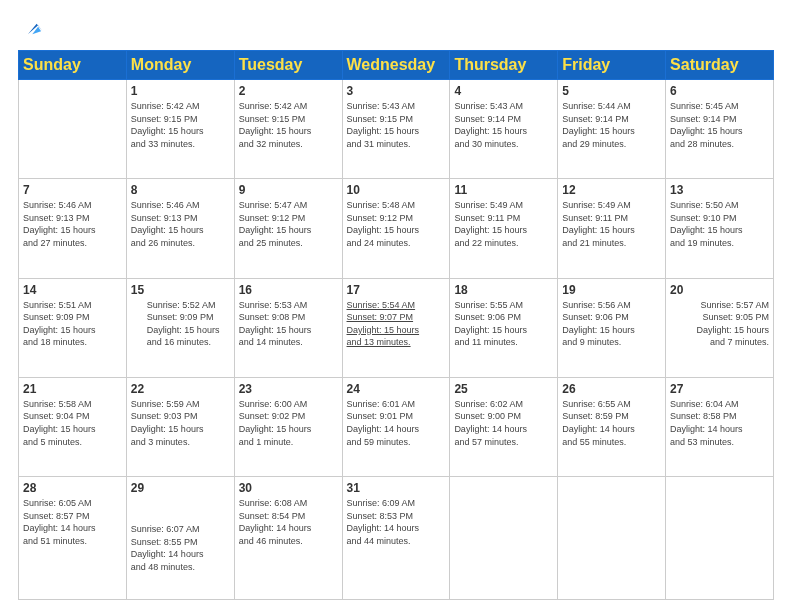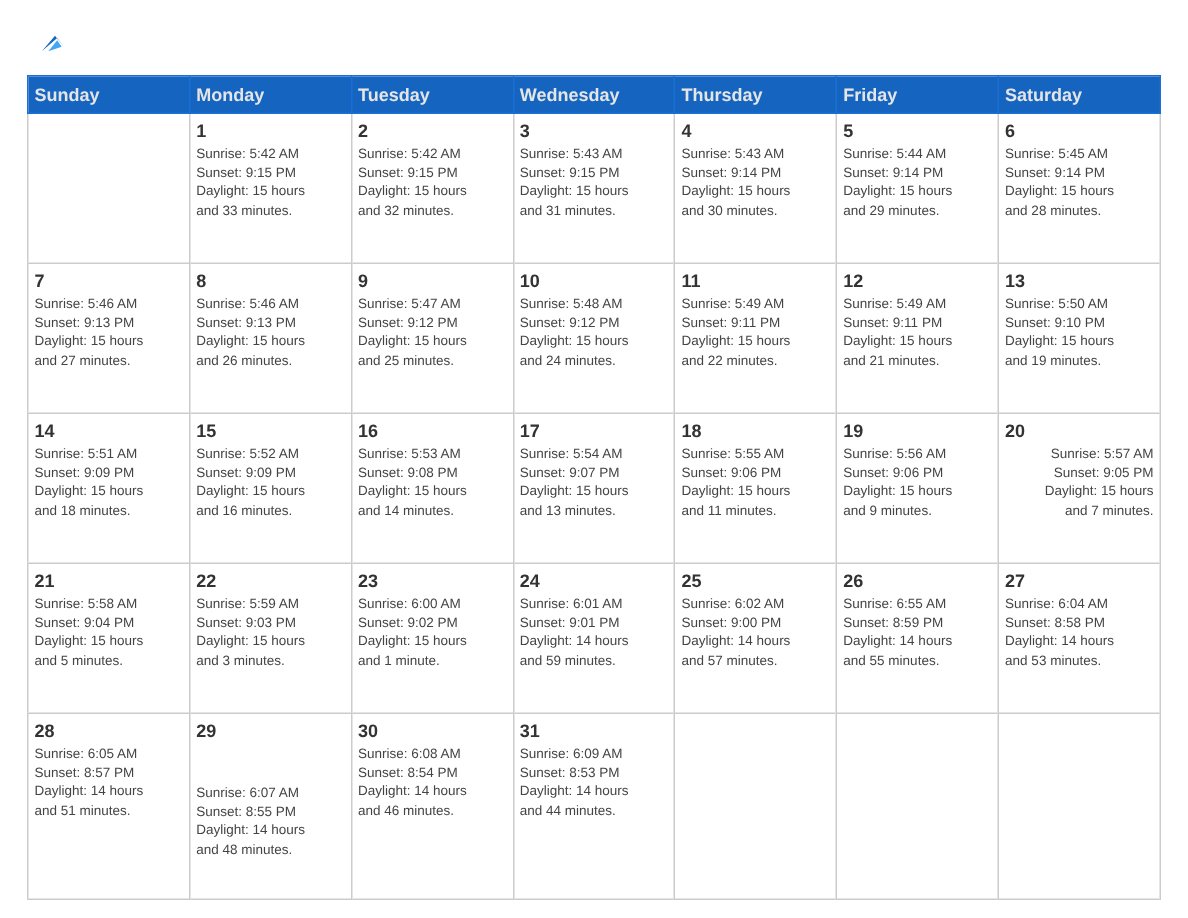--- a/index.html
+++ b/index.html
@@ -67,22 +67,22 @@
       flex: 1;
       border: 1px solid #ccc;
       border-collapse: collapse;
       width: 100%;
       table-layout: fixed;
     }
     .calendar thead tr {
       background: #1565c0;
     }
     .calendar thead th {
-      color: #e5e5e5;
-      font-size: 12px;
+      color: #fde047;
+      font-size: 16px;
       font-weight: bold;
       padding: 5px 4px;
       text-align: left;
       border: 1px solid #1a6fd4;
     }
     .calendar tbody tr {
       border-bottom: 1px solid #ccc;
     }
     .calendar tbody td {
       vertical-align: top;
@@ -243,35 +243,35 @@
         <tr>
           <td>
             <span class="day-number">14</span>
             <div class="day-info" style="white-space: pre-line;">Sunrise: 5:51 AM
 Sunset: 9:09 PM
 Daylight: 15 hours
 and 18 minutes.</div>
           </td>
           <td>
             <span class="day-number">15</span>
-            <div class="day-info" style="white-space: pre-line;">Sunrise: 5:52 AM
+            <div class="day-info" style="white-space: pre-line; margin-left: 16px;">Sunrise: 5:52 AM
 Sunset: 9:09 PM
 Daylight: 15 hours
 and 16 minutes.</div>
           </td>
           <td>
             <span class="day-number">16</span>
             <div class="day-info" style="white-space: pre-line;">Sunrise: 5:53 AM
 Sunset: 9:08 PM
 Daylight: 15 hours
 and 14 minutes.</div>
           </td>
           <td>
             <span class="day-number">17</span>
-            <div class="day-info" style="white-space: pre-line;">Sunrise: 5:54 AM
+            <div class="day-info" style="white-space: pre-line; text-decoration: underline;">Sunrise: 5:54 AM
 Sunset: 9:07 PM
 Daylight: 15 hours
 and 13 minutes.</div>
           </td>
           <td>
             <span class="day-number">18</span>
             <div class="day-info" style="white-space: pre-line;">Sunrise: 5:55 AM
 Sunset: 9:06 PM
 Daylight: 15 hours
 and 11 minutes.</div>

